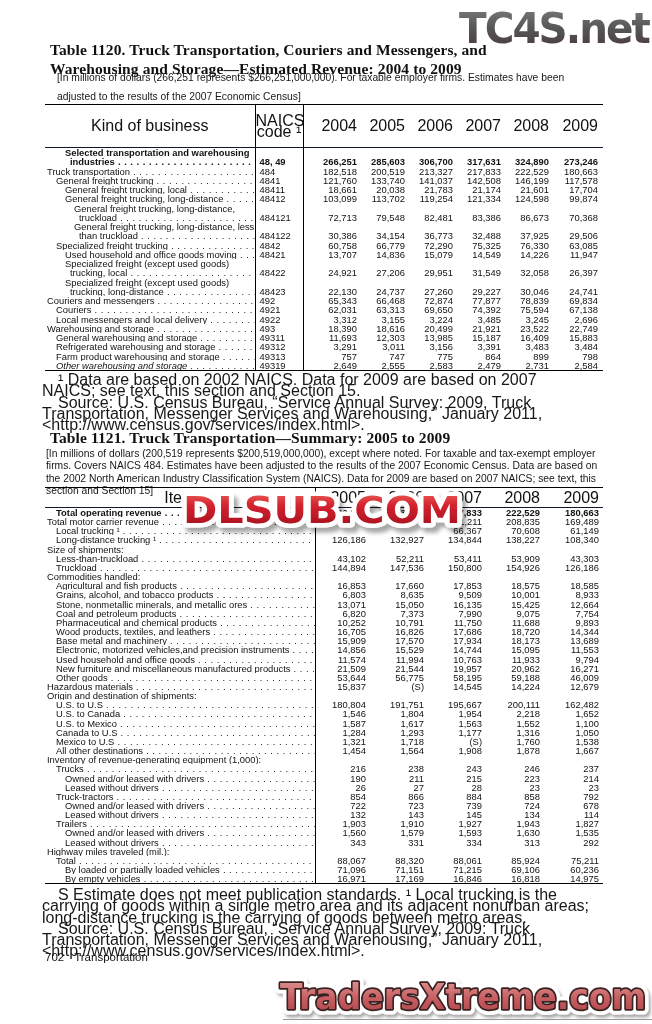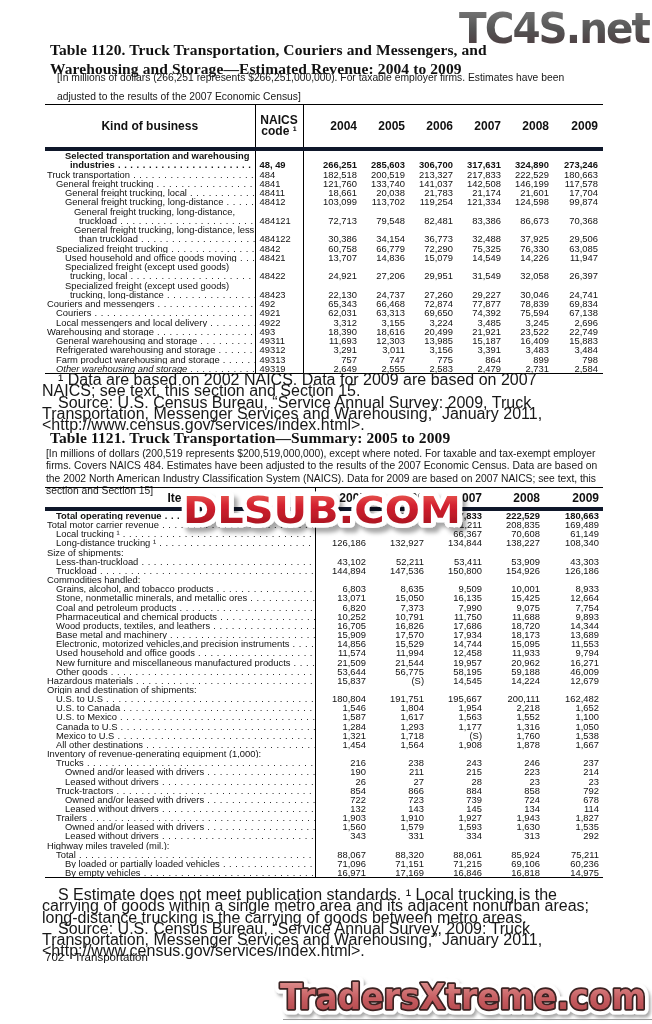--- a/index.html
+++ b/index.html
@@ -6,21 +6,21 @@
   .page{position:relative;width:652px;height:1024px;background:#ffffff;overflow:hidden;
         font-family:"Liberation Sans",sans-serif;color:#1c1c1c;margin:0 auto}
 
   .t-title{position:absolute;font-family:"Liberation Serif",serif;font-weight:700;
            font-size:15.5px;line-height:19px;white-space:pre-line;color:#111;letter-spacing:.1px}
   .t-sub{position:absolute;font-size:10.3px;color:#171717}
 
   .tblwrap{position:absolute;left:45px;width:558px}
   table{border-collapse:collapse;table-layout:fixed;width:558px;font-size:9.4px;color:#111}
   table{border-top:1.5px solid #000;border-bottom:1.5px solid #000}
-  thead th{border-bottom:4px solid #0f172a;font-weight:bold;font-size:12px;vertical-align:middle;padding:0}
+  thead th{border-bottom:1px solid #0f172a;font-weight:normal;font-size:16px;vertical-align:middle;padding:0}
   #t1120 thead th{height:42px}
   #t1121 thead th{height:19px}
   td{padding:0;vertical-align:bottom}
   #t1120 td{line-height:9.25px}
   #t1121 td{line-height:9.15px}
   .num{text-align:right}
   td.num,th.num{padding-right:1px}
   td.num.last,th.num.last{padding-right:5px}
   #t1121 td.num.last,#t1121 th.num.last{padding-right:4px}
   .b{font-weight:bold}
@@ -424,20 +424,30 @@
               <div class="lbl" style="padding-left: 7px; text-indent: -5px;"><span class="t">Commodities handled:</span></div>
             </td>
             <td class="num"></td>
             <td class="num"></td>
             <td class="num"></td>
             <td class="num"></td>
             <td class="num last"></td>
           </tr>
           <tr>
             <td class="stub">
+              <div class="lbl" style="padding-left: 16px; text-indent: -5px;"><span class="t">Agricultural and fish products</span><span class="dots"></span></div>
+            </td>
+            <td class="num">16,853</td>
+            <td class="num">17,660</td>
+            <td class="num">17,853</td>
+            <td class="num">18,575</td>
+            <td class="num last">18,585</td>
+          </tr>
+          <tr>
+            <td class="stub">
               <div class="lbl" style="padding-left: 16px; text-indent: -5px;"><span class="t">Grains, alcohol, and tobacco products</span><span class="dots"></span></div>
             </td>
             <td class="num">6,803</td>
             <td class="num">8,635</td>
             <td class="num">9,509</td>
             <td class="num">10,001</td>
             <td class="num last">8,933</td>
           </tr>
           <tr>
             <td class="stub">
@@ -498,21 +508,21 @@
             <td class="num">14,744</td>
             <td class="num">15,095</td>
             <td class="num last">11,553</td>
           </tr>
           <tr>
             <td class="stub">
               <div class="lbl" style="padding-left: 16px; text-indent: -5px;"><span class="t">Used household and office goods</span><span class="dots"></span></div>
             </td>
             <td class="num">11,574</td>
             <td class="num">11,994</td>
-            <td class="num">12,458</td>
+            <td class="num">10,763</td>
             <td class="num">11,933</td>
             <td class="num last">9,794</td>
           </tr>
           <tr>
             <td class="stub">
               <div class="lbl" style="padding-left: 16px; text-indent: -5px;"><span class="t">New furniture and miscellaneous manufactured products</span><span class="dots"></span></div>
             </td>
             <td class="num">21,509</td>
             <td class="num">21,544</td>
             <td class="num">19,957</td>

